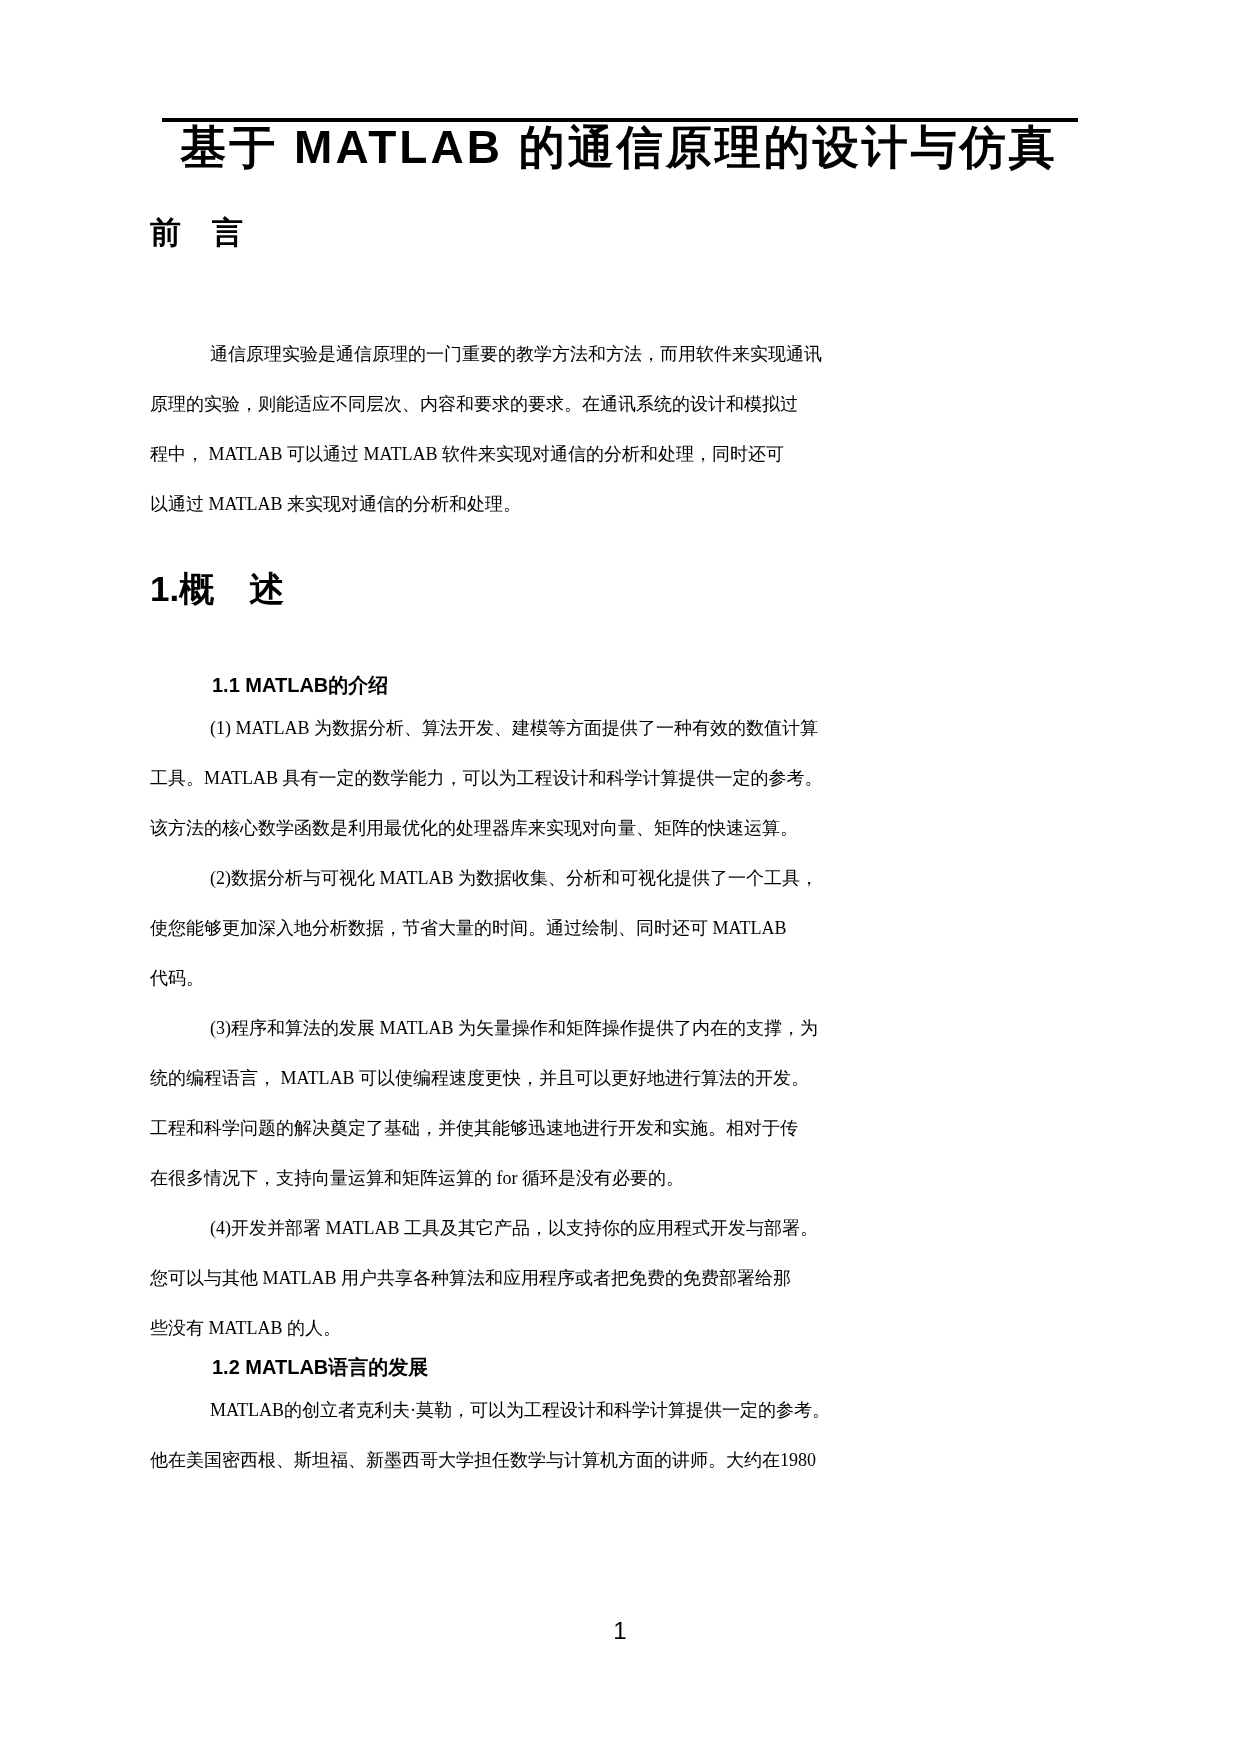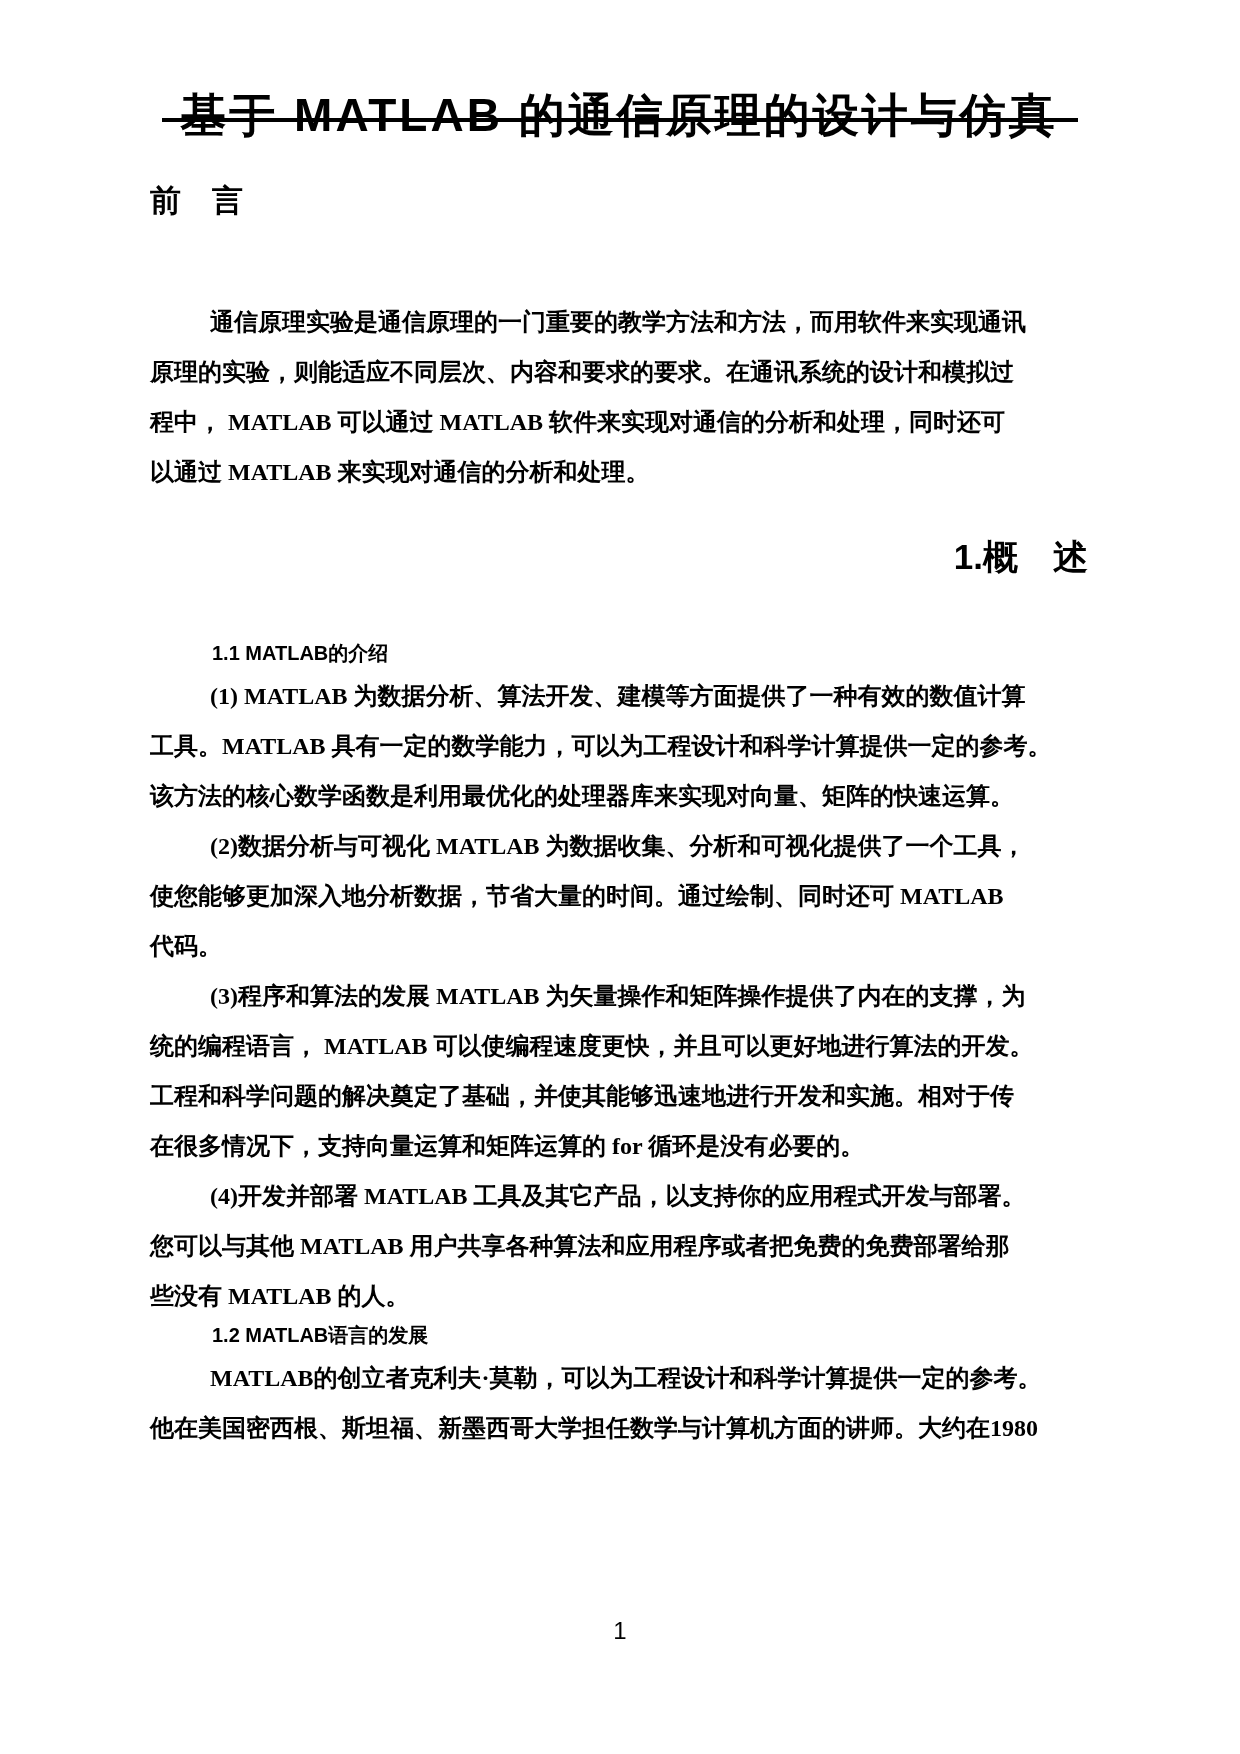--- a/index.html
+++ b/index.html
@@ -8,21 +8,21 @@
     background: #ffffff;
   }
   .page {
     position: relative;
     width: 1240px;
     height: 1754px;
     margin: 0 auto;
     background: #ffffff;
     color: #000000;
     box-sizing: border-box;
-    padding: 84px 152px 0 150px;
+    padding: 116px 152px 0 150px;
     font-family: "Liberation Serif", serif;
     overflow: hidden;
   }
   .top-rule {
     position: absolute;
     top: 118px;
     left: 162px;
     width: 916px;
     height: 4px;
     background: #000000;
@@ -42,35 +42,34 @@
     font-family: "Liberation Sans", sans-serif;
     font-weight: bold;
     font-size: 31px;
     line-height: 44px;
     text-align: left;
   }
   .body-text {
     margin-top: 74px;
   }
   .line {
-    font-size: 24px;
+    font-size: 18px;
     line-height: 50px;
     white-space: nowrap;
-    font-weight: bold;
   }
   .indent {
     text-indent: 60px;
   }
   .chapter-heading {
     margin: 34px 0 0 0;
     font-family: "Liberation Sans", sans-serif;
     font-weight: bold;
     font-size: 35px;
     line-height: 52px;
-    text-align: right;
+    text-align: left;
   }
   .sub-heading {
     margin: 52px 0 0 0;
     font-family: Liberation Sans, sans-serif;
     font-weight: bold;
     font-size: 20px;
     line-height: 36px;
     text-indent: 62px;
   }
   .sub-heading.second {

